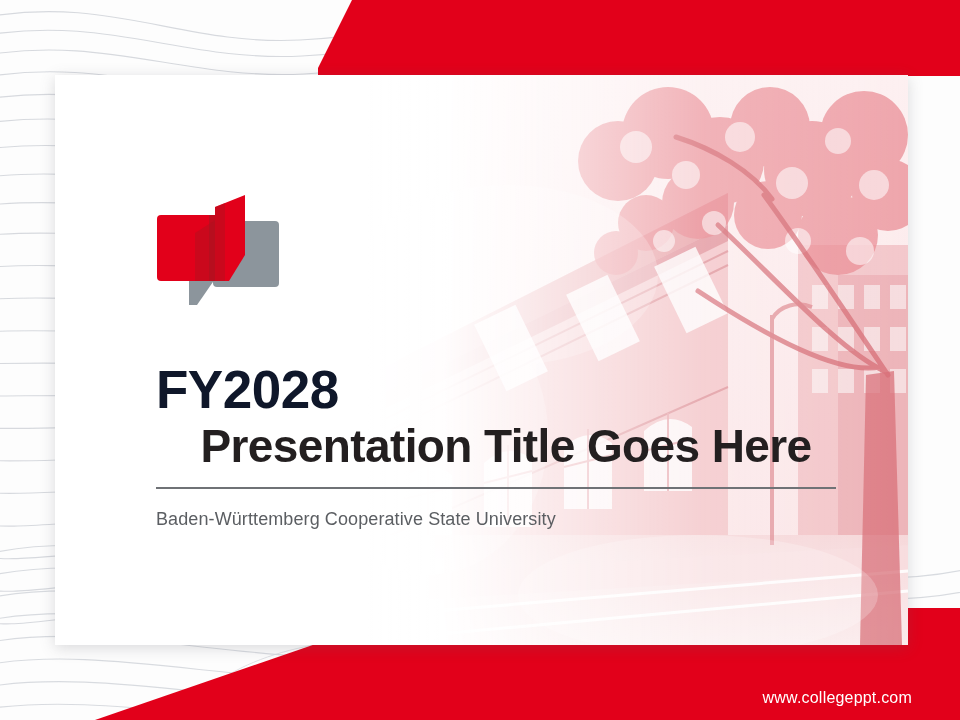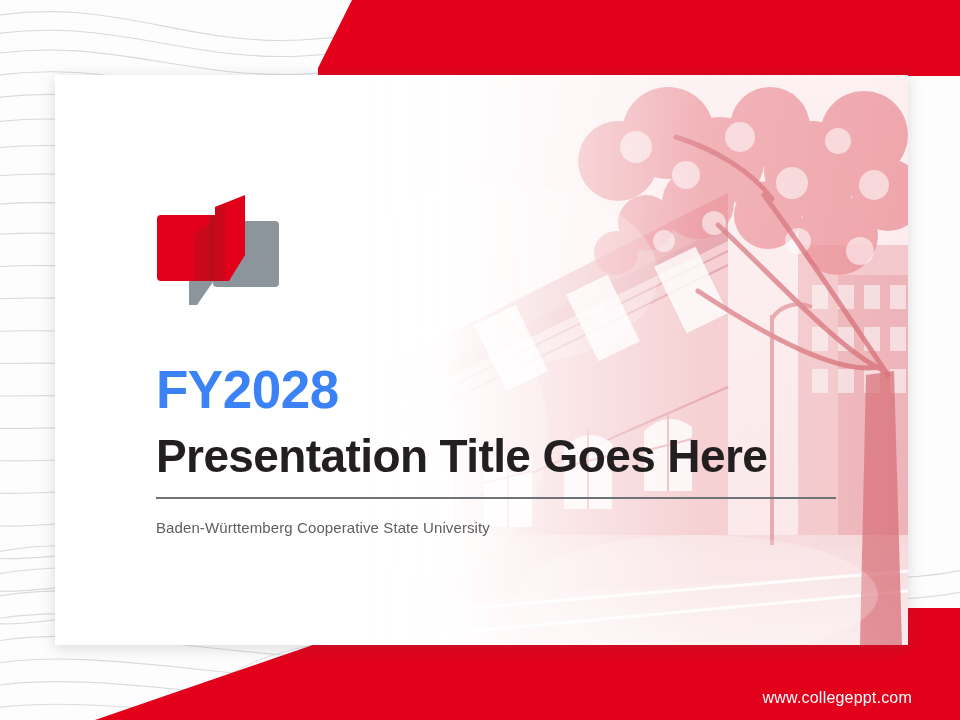--- a/index.html
+++ b/index.html
@@ -89,46 +89,47 @@
     position: absolute;
     left: 101px;
     top: 288px;
     width: 700px;
     z-index: 5;
   }
 
   .fy {
     font-size: 53px;
     font-weight: bold;
-    color: #3b82f6;
+    color: #0f172a;
     line-height: 1.02;
     letter-spacing: -0.5px;
     margin: 0;
   }
 
   .main-title {
     font-size: 46px;
     font-weight: bold;
     color: #231f20;
     line-height: 1.15;
     letter-spacing: -0.6px;
-    margin: 13px 0 0 0;
+    margin: 3px 0 0 0;
     white-space: nowrap;
+    text-align: center;
   }
 
   .rule {
     margin-top: 14px;
     width: 680px;
     height: 2px;
     background: #6f7276;
   }
 
   .subtitle {
     margin-top: 20px;
-    font-size: 15px;
+    font-size: 18px;
     color: #5b5e62;
     letter-spacing: 0.1px;
   }
 
   
   .footer-url {
     position: absolute;
     right: 48px;
     bottom: 13px;
     z-index: 6;

